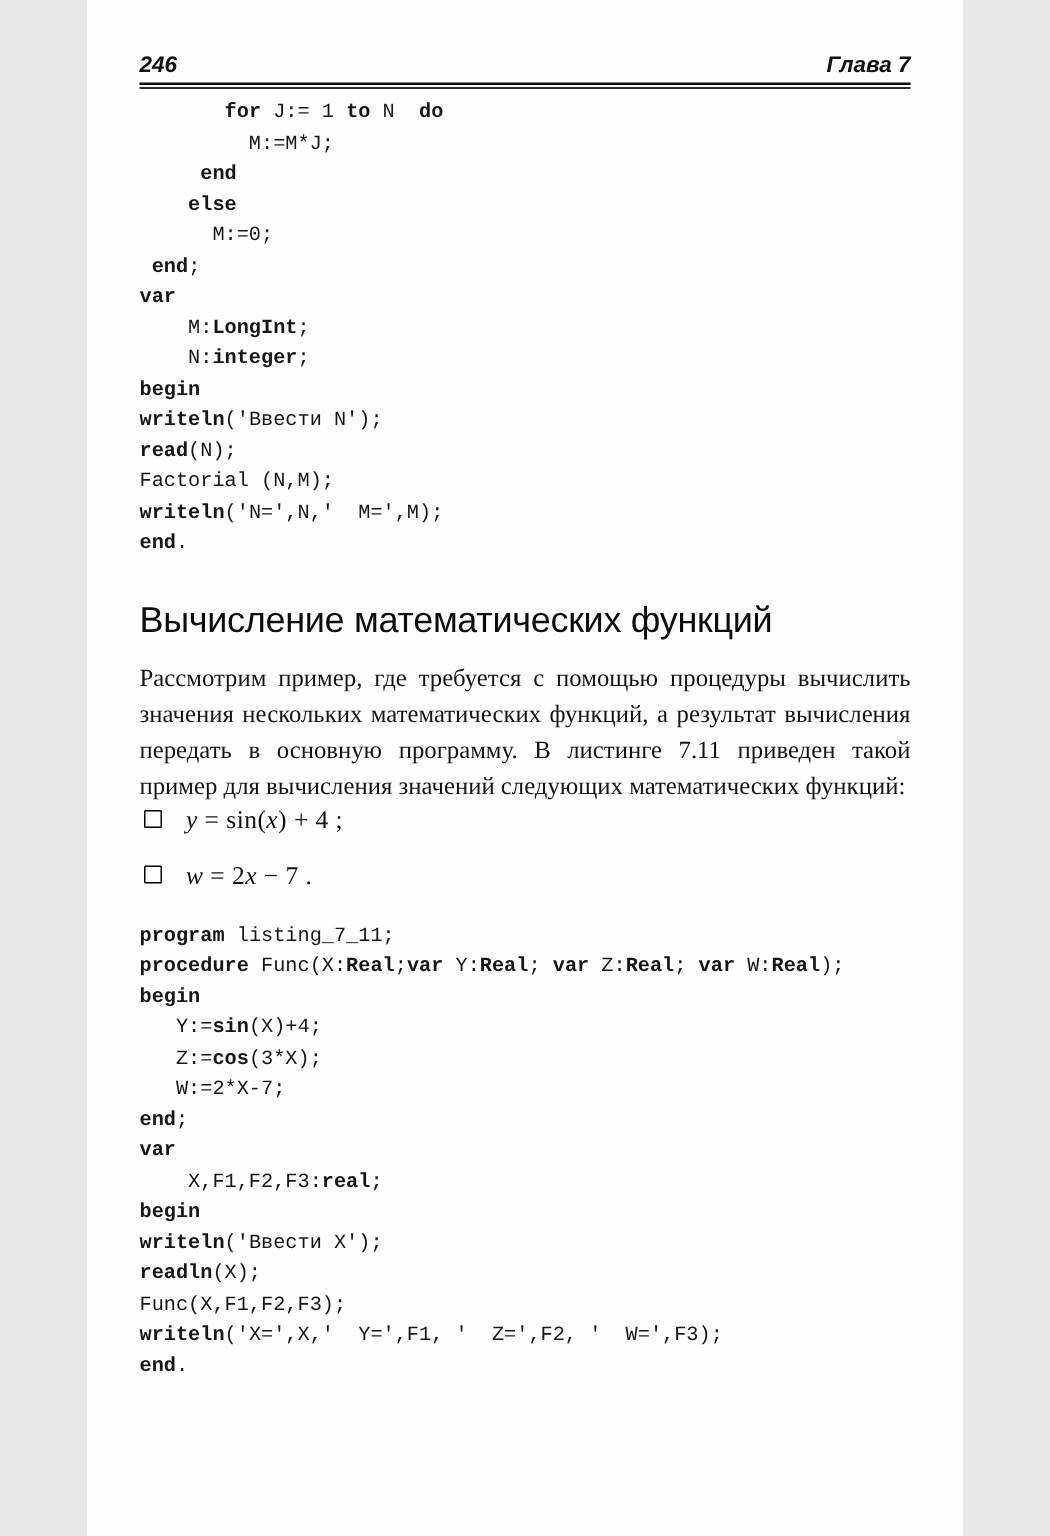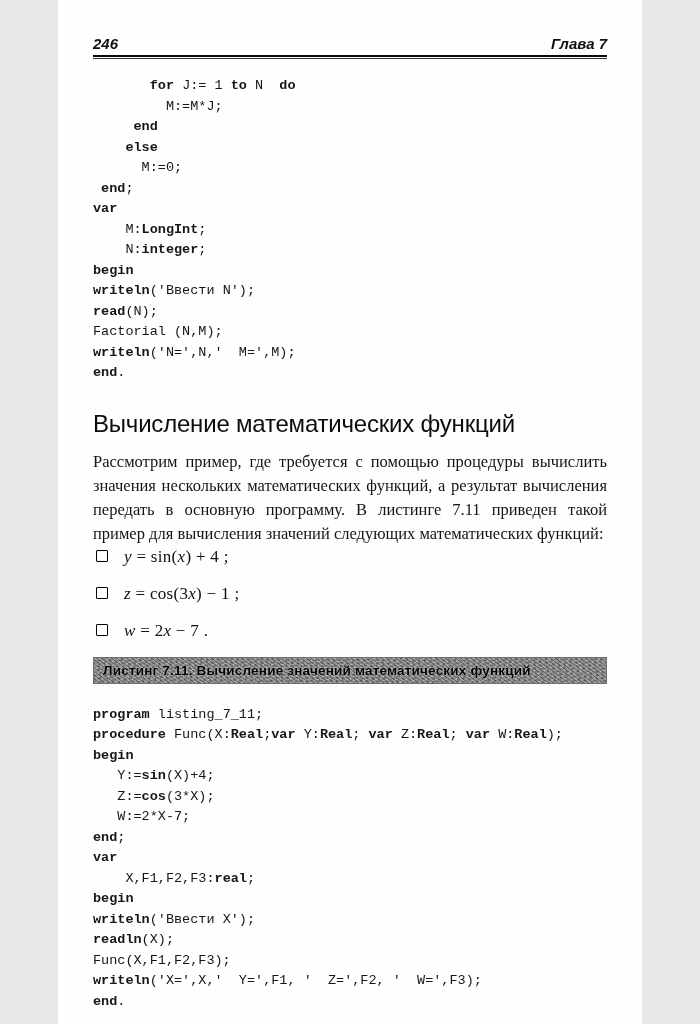--- a/index.html
+++ b/index.html
@@ -21,21 +21,21 @@
       transparent 2px,transparent 3px,
       #2b2b2b 3px,#2b2b2b 4.5px,
       transparent 4.5px);
   }
   
   .code{
     font-family:"Liberation Mono","DejaVu Sans Mono",monospace;
     font-size:13.5px;line-height:20.5px;white-space:pre;color:#161616;
   }
   .code .b{font-weight:700;}
-  .code-1{margin-top:15px;}
+  .code-1{margin-top:5px;}
   .code-2{margin-top:21px;}
   
   .section-title{
     margin:25px 0 0 0;
     font-family:"Liberation Sans",sans-serif;font-weight:400;
     font-size:24px;line-height:30px;letter-spacing:-0.2px;color:#0c0c0c;
   }
   .intro{
     margin:11px 0 0 0;
     font-family:Liberation Serif, serif;
@@ -88,27 +88,20 @@
 
   <p class="intro">Рассмотрим пример, где требуется с помощью процедуры вычислить значения нескольких математических функций, а результат вычисления передать в основную программу. В листинге 7.11 приведен такой пример для вычисления значений следующих математических функций:</p>
 
   <div class="func-list">
     <div class="func-item">
       <span class="sq"></span>
       <span class="formula"><span class="i">y</span><span> = sin(</span><span class="i">x</span><span>) + 4 ;</span></span>
     </div>
     <div class="func-item">
       <span class="sq"></span>
-      <span class="formula"><span class="i">z</span><span> = cos(3</span><span class="i">x</span><span>) − 1 ;</span></span>
-    </div>
-    <div class="func-item">
-      <span class="sq"></span>
       <span class="formula"><span class="i">w</span><span> = 2</span><span class="i">x</span><span> − 7 .</span></span>
     </div>
   </div>
 
-  <div class="listing-bar">
-    <span class="listing-caption">Листинг 7.11. Вычисление значений математических функций</span>
-  </div>
 
   <div class="code code-2"><div class="code-line"><span class="b">program</span><span> listing_7_11;</span></div><div class="code-line"><span class="b">procedure</span><span> Func(X:</span><span class="b">Real</span><span>;</span><span class="b">var</span><span> Y:</span><span class="b">Real</span><span>; </span><span class="b">var</span><span> Z:</span><span class="b">Real</span><span>; </span><span class="b">var</span><span> W:</span><span class="b">Real</span><span>);</span></div><div class="code-line"><span class="b">begin</span></div><div class="code-line"><span>   Y:=</span><span class="b">sin</span><span>(X)+4;</span></div><div class="code-line"><span>   Z:=</span><span class="b">cos</span><span>(3*X);</span></div><div class="code-line"><span>   W:=2*X-7;</span></div><div class="code-line"><span class="b">end</span><span>;</span></div><div class="code-line"><span class="b">var</span></div><div class="code-line"><span>    X,F1,F2,F3:</span><span class="b">real</span><span>;</span></div><div class="code-line"><span class="b">begin</span></div><div class="code-line"><span class="b">writeln</span><span>('Ввести X');</span></div><div class="code-line"><span class="b">readln</span><span>(X);</span></div><div class="code-line"><span>Func(X,F1,F2,F3);</span></div><div class="code-line"><span class="b">writeln</span><span>('X=',X,'  Y=',F1, '  Z=',F2, '  W=',F3);</span></div><div class="code-line"><span class="b">end</span><span>.</span></div></div>
 
 </div>
 
 </body></html>

